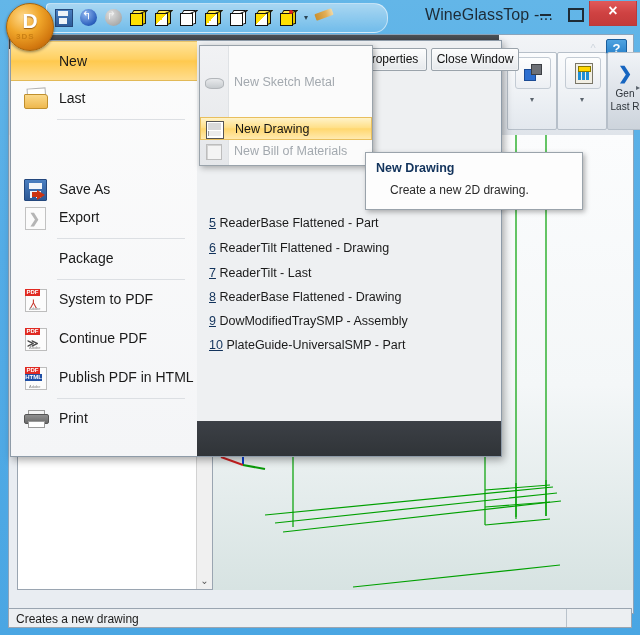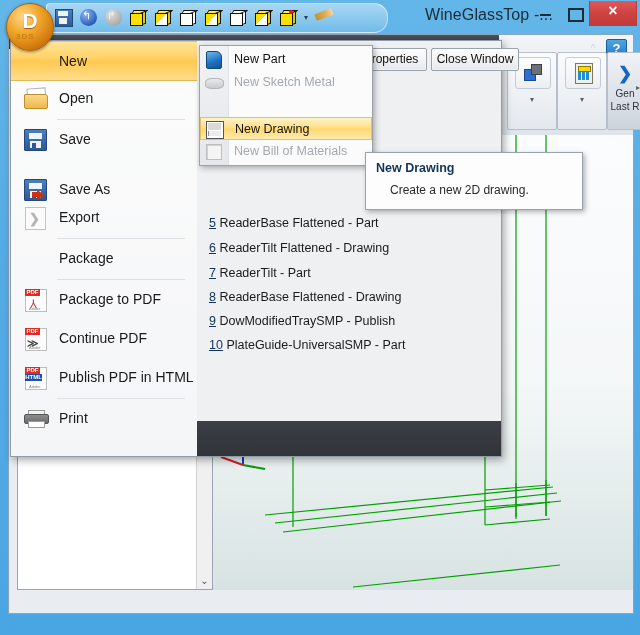--- a/index.html
+++ b/index.html
@@ -525,50 +525,45 @@
 
           <div class="tsb">
             <div class="thumb"></div>
             <div class="dn">⌄</div>
           </div>
         </div>
       </div>
 
     </div>
 
+    <div class="statusbar">
+      <div class="status-text">Creates a new drawing</div>
+      <div class="status-cell"></div>
+    </div>
 
     <div class="filemenu">
 
       <div class="fm-left">
 
         <div class="mi hl" style="top:0px;">
           <span class="micon"></span>
           <span class="mlabel">New</span>
           <span class="sub-arrow"></span>
         </div>
 
         <div class="mi" style="top:38px;">
           <span class="micon i-open">
               <span class="f2"></span>
               <span class="f1"></span>
             </span>
-          <span class="mlabel">Open</span>
+          <span class="mlabel">Last</span>
         </div>
 
         <div class="fm-sep" style="top:78px;"></div>
 
-        <div class="mi" style="top:79px;">
-          <span class="micon">
-              <span class="i-floppy">
-                <span class="a"></span>
-                <span class="b"></span>
-              </span>
-            </span>
-          <span class="mlabel">Save</span>
-        </div>
 
         <div class="mi" style="top:129px;">
           <span class="micon">
             <span class="i-floppy">
                 <span class="a"></span>
                 <span class="b"></span>
               </span>
             <span class="i-redarr2"></span>
               <span class="i-redarr"></span>
           </span>
@@ -595,21 +590,21 @@
         <div class="fm-sep" style="top:238px;"></div>
 
         <div class="mi" style="top:239px;">
           <span class="micon">
             <span class="i-pdf">
                 <span class="tag">PDF</span>
                 <span class="a">⅄</span>
                 <span class="ad">Adobe</span>
               </span>
           </span>
-          <span class="mlabel">Package to PDF</span>
+          <span class="mlabel">System to PDF</span>
         </div>
 
         <div class="mi" style="top:278px;">
           <span class="micon">
             <span class="i-pdf">
                 <span class="tag">PDF</span>
                 <span class="gt">≫</span>
                 <span class="ad">Adobe</span>
               </span>
           </span>
@@ -648,49 +643,43 @@
       <div class="rf" style="top:175px;">
         <span class="num">5</span>
         <span class="nm">ReaderBase Flattened - Part</span>
       </div>
       <div class="rf" style="top:200px;">
         <span class="num">6</span>
         <span class="nm">ReaderTilt Flattened - Drawing</span>
       </div>
       <div class="rf" style="top:225px;">
         <span class="num">7</span>
-        <span class="nm">ReaderTilt - Part</span>
+        <span class="nm">ReaderTilt - Last</span>
       </div>
       <div class="rf" style="top:249px;">
         <span class="num">8</span>
         <span class="nm">ReaderBase Flattened - Drawing</span>
       </div>
       <div class="rf" style="top:273px;">
         <span class="num">9</span>
-        <span class="nm">DowModifiedTraySMP - Publish</span>
+        <span class="nm">DowModifiedTraySMP - Assembly</span>
       </div>
       <div class="rf" style="top:297px;">
         <span class="num">10</span>
         <span class="nm">PlateGuide-UniversalSMP - Part</span>
       </div>
 
       <div class="fmb" style="left:246px;width:92px;">System Options</div>
       <div class="fmb" style="left:344px;width:70px;">Properties</div>
       <div class="fmb" style="left:420px;width:86px;">Close Window</div>
     </div>
 
     <div class="submenu">
       <div class="gutter"></div>
 
-      <div class="smi" style="top:2px;">
-        <span class="smico">
-            <span class="k-part"></span>
-          </span>
-        <span class="sml">New Part</span>
-      </div>
 
       <div class="smi" style="top:25px;">
         <span class="smico">
             <span class="k-sheet"></span>
           </span>
         <span class="sml dim">New Sketch Metal</span>
       </div>
 
 
       <div class="smi hl" style="top:71px;">

